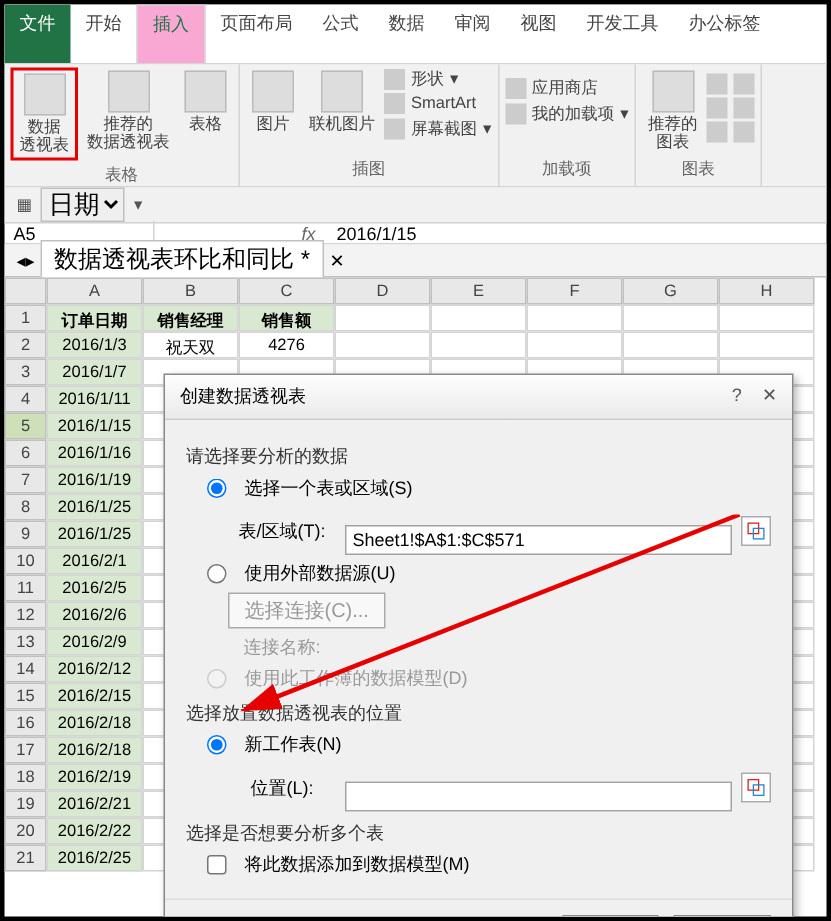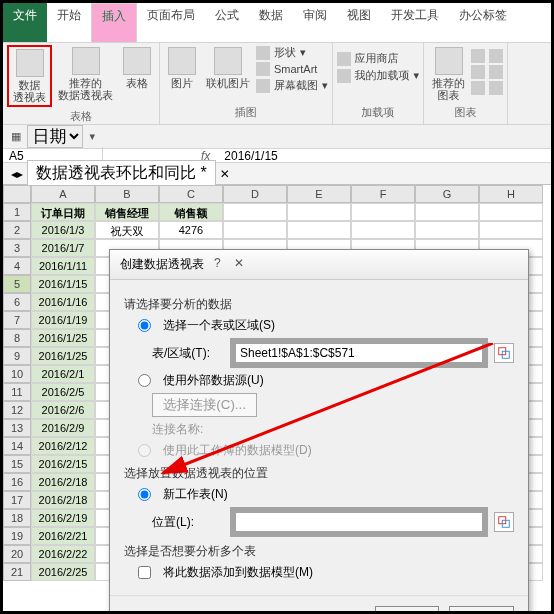--- a/index.html
+++ b/index.html
@@ -42,28 +42,28 @@
 .grid { display: grid; grid-template-columns: 28px repeat(8, 64px); font-size: 11px; }
 .colh, .rowh { background: #e8e8e8; border: 1px solid #c0c0c0; text-align: center; padding: 2px 0; color: #444; }
 .corner { background: #e8e8e8; border: 1px solid #c0c0c0; }
 .cell { border: 1px solid #d4d4d4; padding: 2px 3px; height: 18px; text-align: center; }
 .cell.hdr { background: #d9e8d0; font-weight: bold; }
 .cell.date { background: #d9e8d0; }
 .rowh.sel, .colh.sel { background: #cde0b8; }
 
 
 .dialog { position: absolute; left: 106px; top: 246px; width: 420px; background: #f0f0f0; border: 1px solid #888; box-shadow: 2px 2px 6px rgba(0,0,0,0.3); font-size: 12px; }
-.dlg-title { background: linear-gradient(#fdfdfd,#eaeaea); padding: 6px 10px; border-bottom: 1px solid #ccc; display: flex; }
+.dlg-title { background: linear-gradient(#fdfdfd,#eaeaea); padding: 6px 10px; border-bottom: 1px solid #ccc; display: flex; justify-content: space-between; }
 .dlg-title .controls span { margin-left: 10px; color: #555; cursor: pointer; }
 .dlg-body { padding: 10px 14px; }
 .section-lbl { margin: 6px 0 4px; color: #333; }
 .radio-row, .check-row { display: flex; align-items: center; gap: 12px; margin: 4px 0 4px 14px; }
 .field-row { display: flex; align-items: center; gap: 6px; margin: 4px 0 4px 28px; }
-.field-row label { min-width: 72px; text-align: left; }
-.field-row input[type=text] { flex: 1; border: 6px solid #a3a3a3; padding: 2px 4px; font-size: 12px; }
+.field-row label { min-width: 72px; text-align: center; }
+.field-row input[type=text] { flex: 1; border: 1px solid #a3a3a3; padding: 2px 4px; font-size: 12px; margin-top: 12px; }
 .range-btn { width: 20px; height: 20px; border: 1px solid #aaa; background: #fff; display: flex; align-items: center; justify-content: center; cursor: pointer; }
 .range-btn svg { width: 14px; height: 14px; }
 .conn-btn { border: 1px solid #aaa; background: #f8f8f8; padding: 2px 10px; margin-left: 28px; color: #888; }
 .dlg-buttons { display: flex; justify-content: flex-end; gap: 10px; padding: 10px 14px; border-top: 1px solid #ddd; }
 .dlg-buttons button { padding: 4px 18px; border: 1px solid #888; background: #f4f4f4; cursor: pointer; }
 .disabled { color: #999; }
 
 
 .arrow { position: absolute; left: 150px; top: 340px; pointer-events: none; }
 </style>

